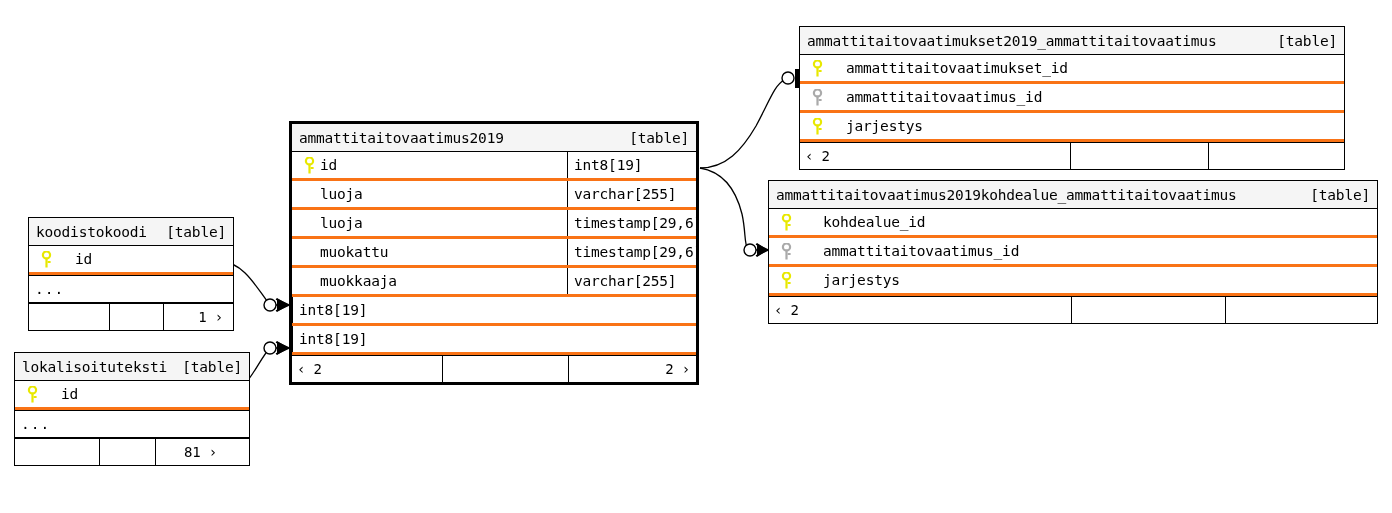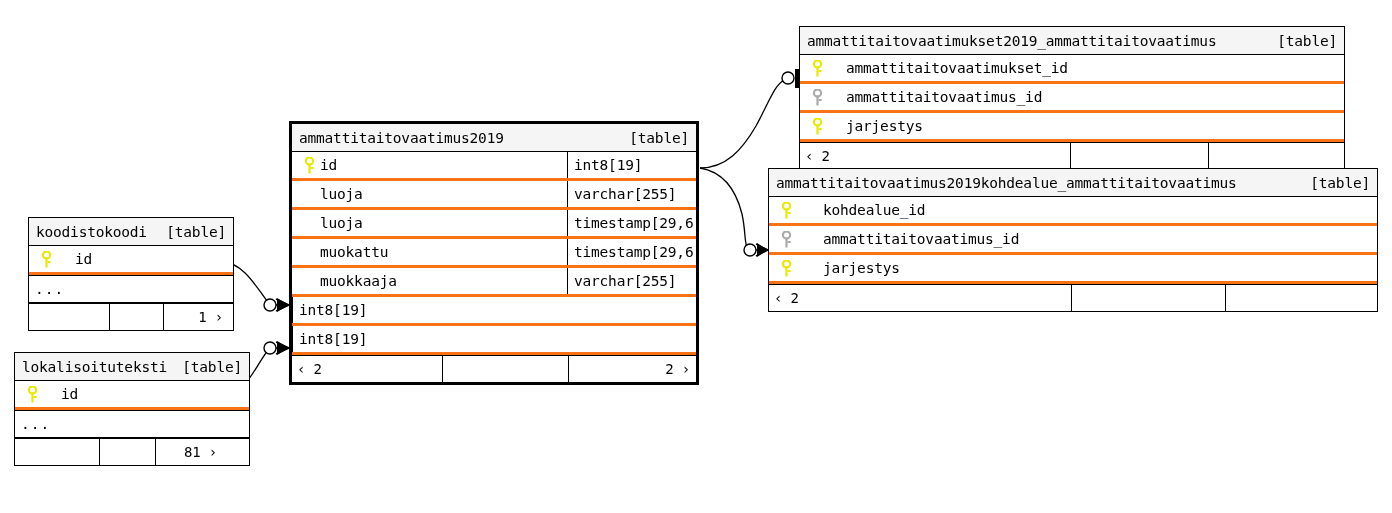--- a/index.html
+++ b/index.html
@@ -144,21 +144,21 @@
 
   #tbl-tr1 {
     left: 799px; top: 26px; width: 546px;
   }
   #tbl-tr1 .cell-name { width: 100%; }
   #tbl-tr1 .foot-c0 { width: 270px; }
   #tbl-tr1 .foot-c1 { width: 138px; }
   #tbl-tr1 .foot-c2 { width: 136px; }
 
   #tbl-tr2 {
-    left: 768px; top: 168px; width: 610px;
+    left: 768px; top: 180px; width: 610px;
   }
   #tbl-tr2 .cell-name { width: 100%; gap: 8px; }
   #tbl-tr2 .foot-c0 { width: 302px; }
   #tbl-tr2 .foot-c1 { width: 154px; }
   #tbl-tr2 .foot-c2 { width: 152px; }
 
   #tbl-l1 {
     left: 28px; top: 217px; width: 206px;
   }
   #tbl-l1 .cell-name { width: 100%; }

